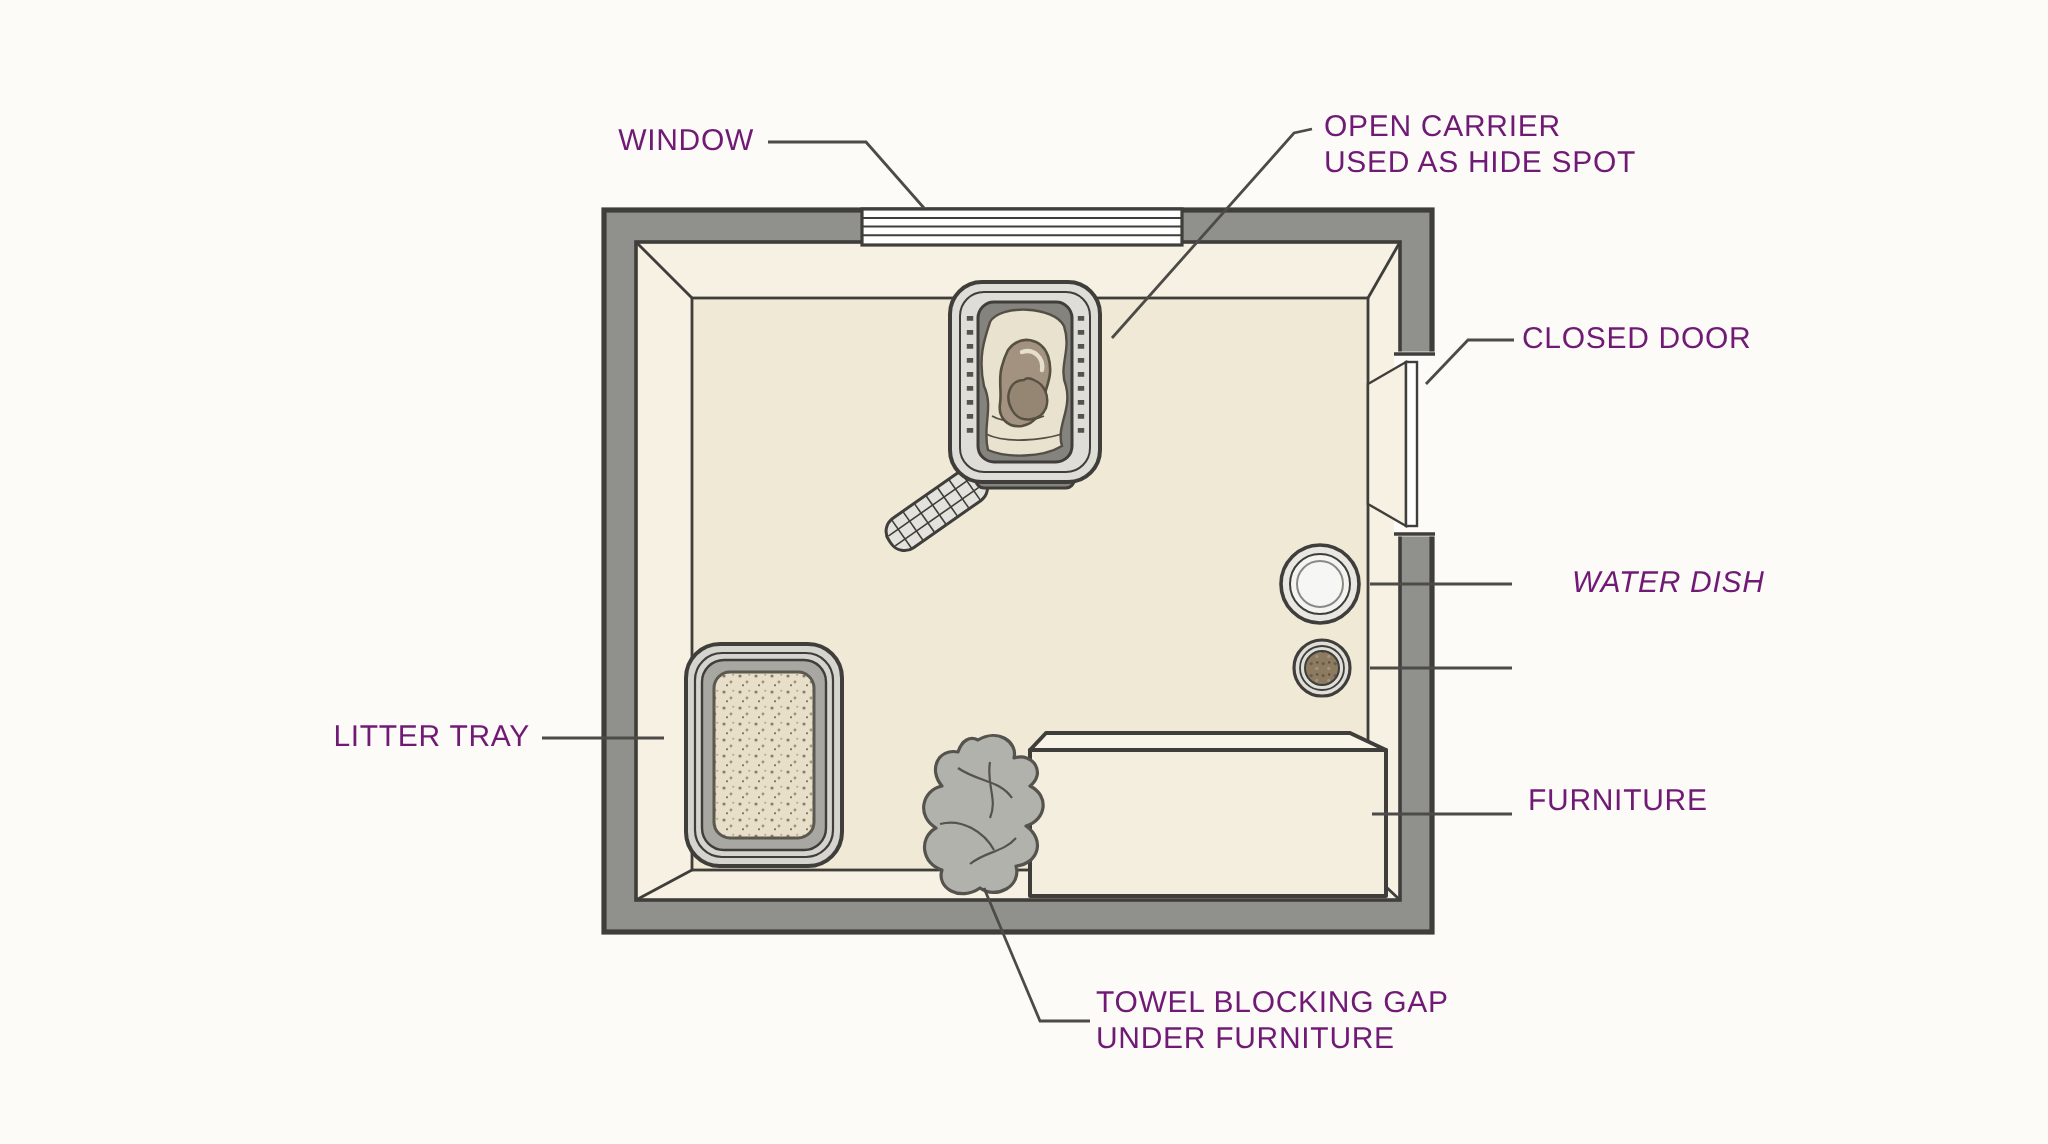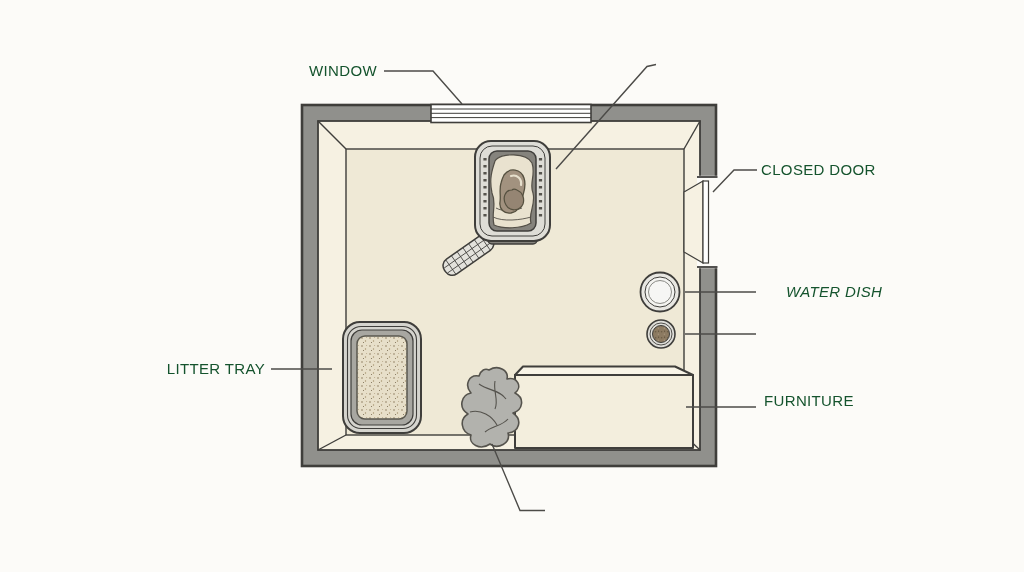--- a/index.html
+++ b/index.html
@@ -1,21 +1,21 @@
 <!DOCTYPE html>
 <html><head>
 <meta charset="utf-8">
 <style>
   html,body{margin:0;padding:0;}
   body{width:1024px;height:572px;background:#fcfbf8;position:relative;overflow:hidden;
        font-family:"Liberation Sans", sans-serif;}
   #stage{position:absolute;inset:0;width:1024px;height:572px;}
   svg{position:absolute;left:0;top:0;}
   .label{position:absolute;font:400 15px/18px "Liberation Sans", sans-serif;
-         color:#14532d;letter-spacing:.35px;white-space:pre-line;}
+         color:#701a75;letter-spacing:.35px;white-space:pre-line;}
   .r{text-align:right;}
 </style>
 </head>
 <body>
 
 <div id="stage">
 
 <svg width="1024" height="572" viewBox="0 0 1024 572">
   <defs>
     <pattern id="litterspeckle" width="8" height="8" patternUnits="userSpaceOnUse">
@@ -142,24 +142,28 @@
     <polyline points="756,292 685,292"></polyline>
     <polyline points="756,334 685,334"></polyline>
     <polyline points="756,407 686,407"></polyline>
     <polyline points="271,369 332,369"></polyline>
     <polyline points="545,510.5 520,510.5 492,444"></polyline>
   </g>
 </svg>
 
 <div class="label r" style="left:247px;top:62px;width:130px;">WINDOW</div>
 
+<div class="label" style="left:662px;top:55px;">OPEN CARRIER
+USED AS HIDE SPOT</div>
 
 <div class="label" style="left:761px;top:161px;">CLOSED DOOR</div>
 
 <div class="label" style="left:786px;top:283px;font-style:italic;">WATER DISH</div>
 
 
 <div class="label" style="left:764px;top:392px;">FURNITURE</div>
 
 <div class="label r" style="left:140px;top:360px;width:125px;">LITTER TRAY</div>
 
+<div class="label" style="left:548px;top:493px;">TOWEL BLOCKING GAP
+UNDER FURNITURE</div>
 
 </div>
 
 </body></html>

